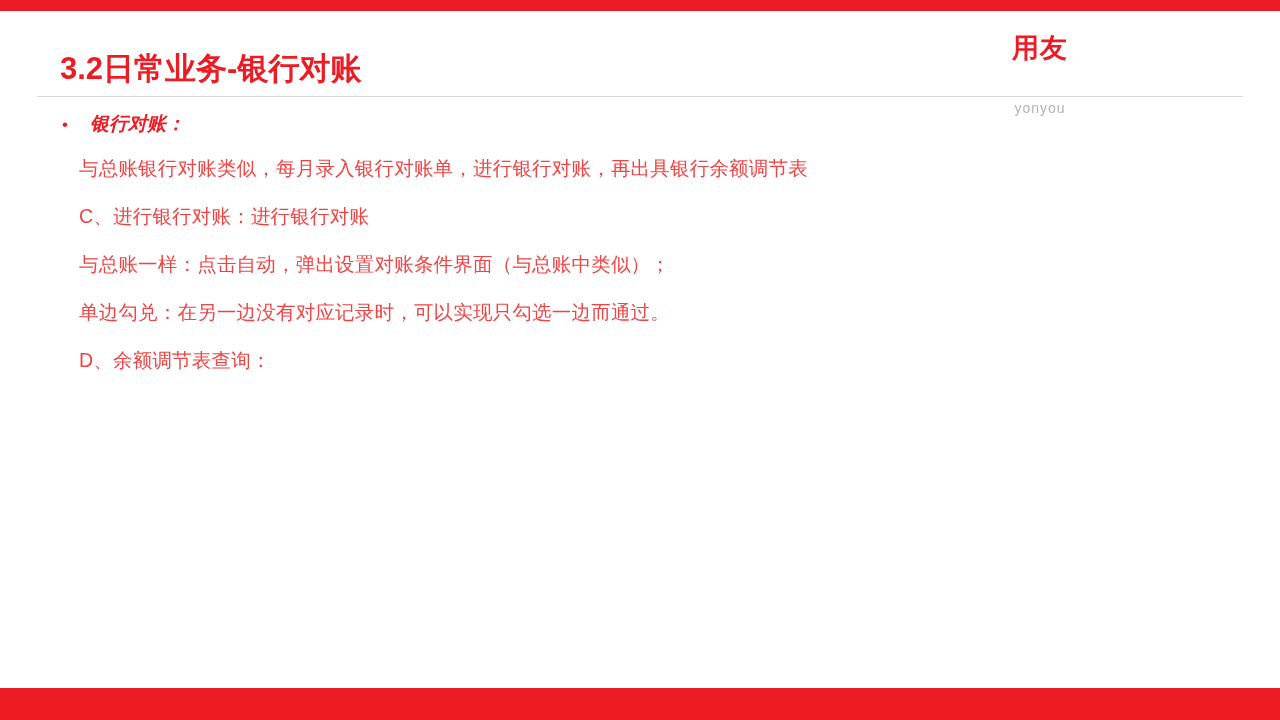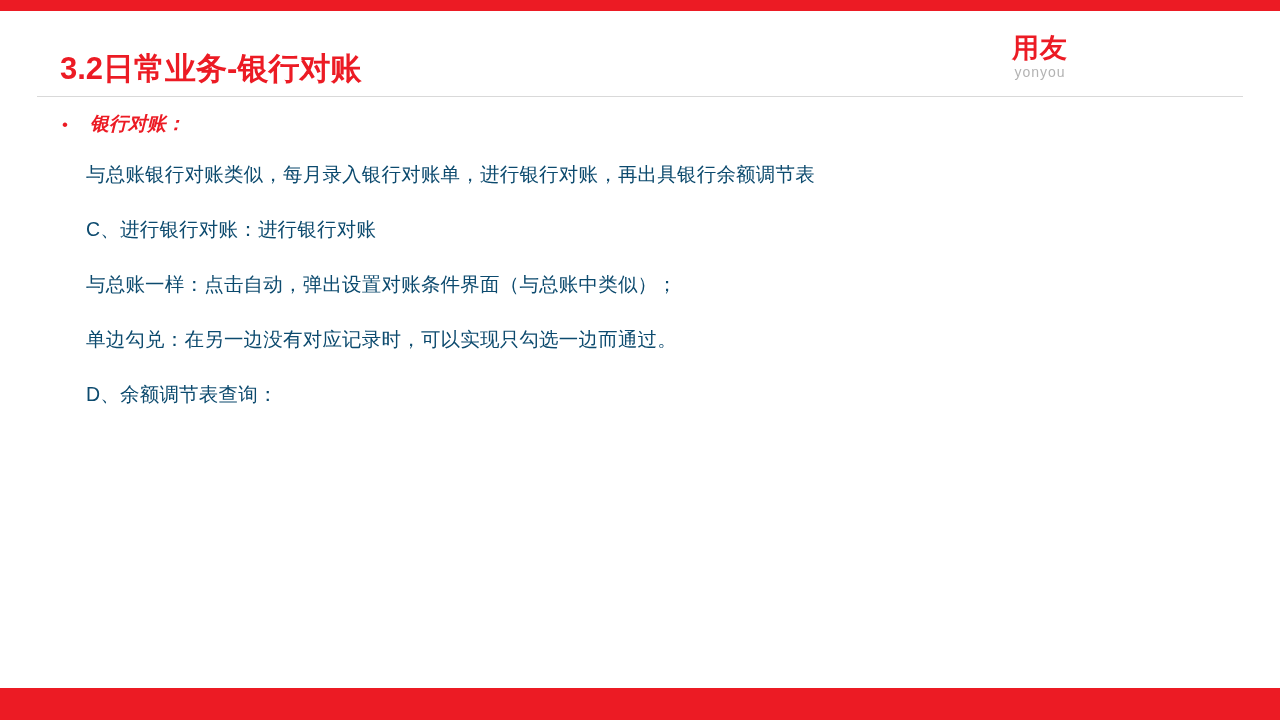--- a/index.html
+++ b/index.html
@@ -72,20 +72,21 @@
     font-weight: bold;
     color: #ec1b24;
     line-height: 30px;
     letter-spacing: 1px;
   }
   .logo-en {
     font-size: 14px;
     color: #b3b3b3;
     line-height: 18px;
     letter-spacing: 1px;
+    margin-top: 36px;
   }
   
   .body-area {
     position: absolute;
     top: 110px;
     left: 62px;
     width: 1170px;
   }
   .bullet-line {
     display: flex;
@@ -100,26 +101,26 @@
     flex: 0 0 28px;
   }
   .bullet-text {
     color: #ec1b24;
     font-size: 19px;
     font-weight: bold;
     line-height: 28px;
     font-style: italic;
   }
   .para {
-    color: #0c4a6e;
+    color: #ef4444;
     font-size: 19.5px;
     line-height: 39px;
     text-align: left;
     letter-spacing: 0.2px;
-    margin: 16px;
+    margin: 9px;
     padding-left: 8px;
   }
 </style>
 </head>
 <body>
 
 <div class="slide">
 
   <div class="top-bar"></div>
 

